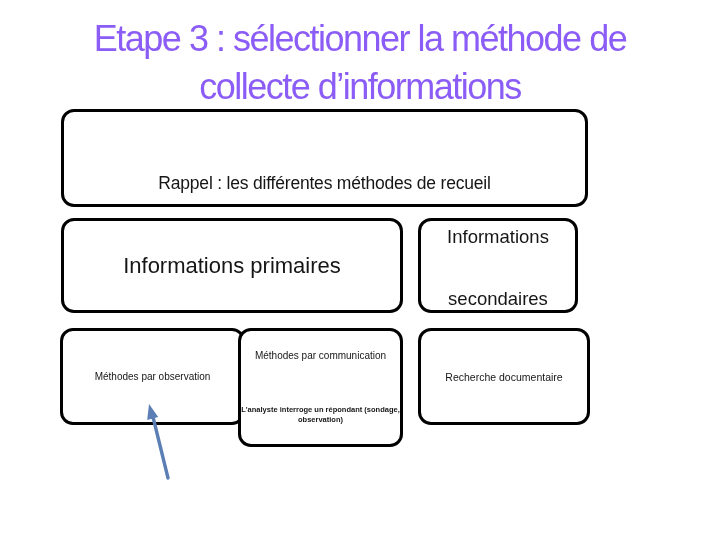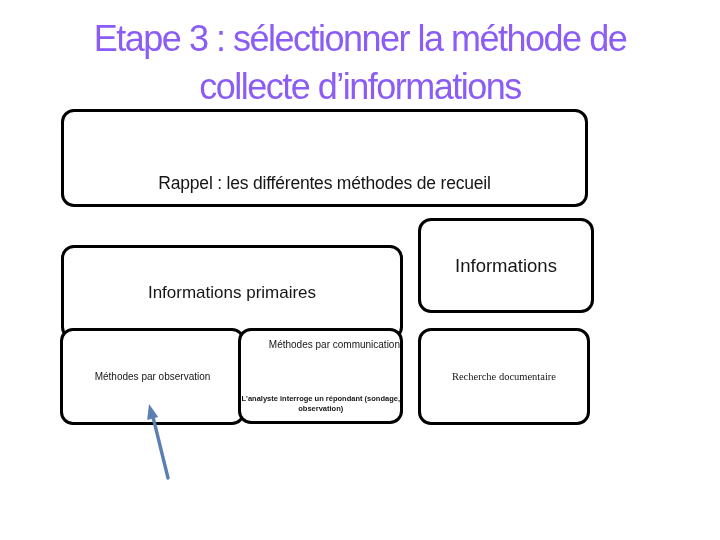--- a/index.html
+++ b/index.html
@@ -38,47 +38,45 @@
   .box-rappel{
     left:61px;top:109px;width:527px;height:98px;
     justify-content:flex-end;
     padding-bottom:9px;
     font-size:17.5px;
     line-height:23px;
     letter-spacing:-0.2px;
   }
   .box-primaires{
     left:61px;top:218px;width:342px;height:95px;
-    font-size:17px;
-    margin-top:27px;
+    font-size:22px;
   }
   .box-secondaires{
-    left:418px;top:218px;width:176px;height:95px;
+    left:418px;top:218px;width:160px;height:95px;
     font-size:18.5px;
     line-height:22px;
+    justify-content:flex-end;
   }
   .box-observation{
     left:60px;top:328px;width:185px;height:97px;
     font-size:10px;
   }
   .box-communication{
-    left:238px;top:328px;width:165px;height:96px;
+    left:238px;top:328px;width:165px;height:119px;
     font-size:10px;
-    align-items:flex-end;
   }
   .box-communication .sub{
     margin-top:4px;
     font-size:7.5px;
     line-height:10px;
     font-weight:bold;
   }
   .box-recherche{
     left:418px;top:328px;width:172px;height:97px;
     font-size:10.5px;
-    font-family:Liberation Serif, serif;
   }
   .arrow-svg{
     position:absolute;
     left:130px;top:390px;
     width:50px;height:100px;
     overflow:visible;
   }
   .conclusion{
     position:absolute;
     left:70px;top:449px;width:620px;
@@ -105,20 +103,21 @@
   <div class="box box-rappel">
     <div>Rappel  : les différentes méthodes de recueil</div>
   </div>
 
   <div class="box box-primaires">
     <div>Informations primaires</div>
   </div>
 
   <div class="box box-secondaires">
     <div>Informations</div>
+    <div>secondaires</div>
   </div>
 
   <div class="box box-observation">
     <div>Méthodes par observation</div>
   </div>
 
   <div class="box box-communication">
     <div>Méthodes par communication</div>
     <div class="sub">
       <div>L'analyste interroge un répondant (sondage,</div>

